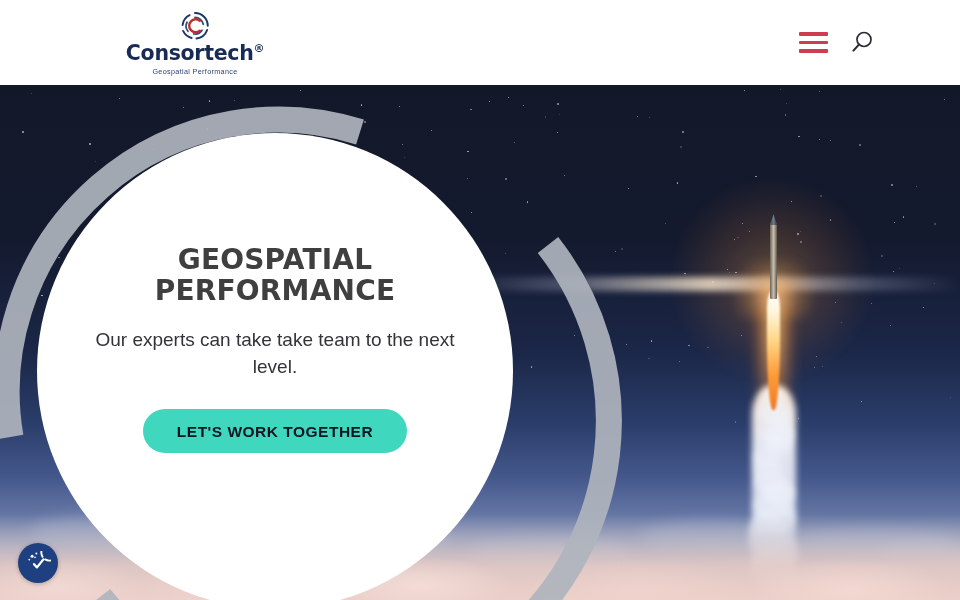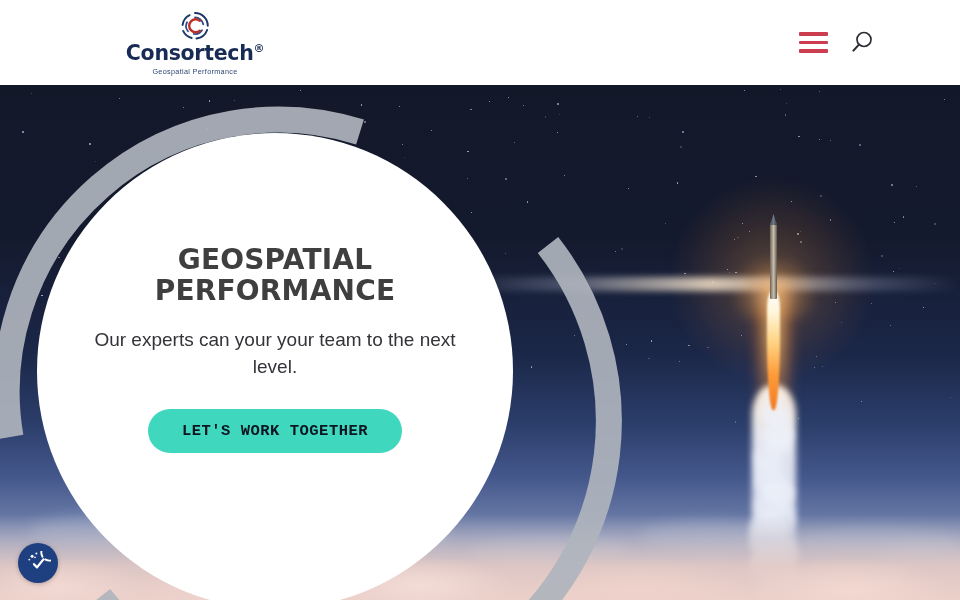--- a/index.html
+++ b/index.html
@@ -157,21 +157,21 @@
     color:#3F3F3F; line-height:1.10; letter-spacing:0.2px;
   }
   #headline .strong{ display:block; font-size:28px; font-weight:700; }
   #headline .light{ display:block; font-size:27px; font-weight:400; color:#4A4A4A; margin-top:2px; }
   #subhead{
     margin-top:20px; font-size:19px; font-weight:400; color:#33333A; line-height:1.42;
   }
   #cta-button{
     display:inline-block; margin-top:28px;
     background:#3FD7BD; color:#0D1422;
-    font-family:Liberation Mono, monospace;
+    font-family:Liberation Sans, sans-serif;
     font-size:15.5px; font-weight:700; letter-spacing:0.5px;
     padding:15px 34px 14px; border:0; border-radius:40px;
     cursor:pointer; line-height:1; text-decoration:none;
   }
 
   
   #cookie-widget{
     position:absolute; left:18px; top:543px; width:40px; height:40px;
     border-radius:50%; background:#1F4080; border:0; cursor:pointer;
     display:flex; align-items:center; justify-content:center; z-index:70;
@@ -406,21 +406,21 @@
       <path d="M 548 160
                A 272 272 0 0 1 100 512" fill="none" stroke="#AFB4BD" stroke-width="26" stroke-linecap="butt" opacity="0.92"></path>
     </g>
     <circle cx="275" cy="286" r="238" fill="#FFFFFF"></circle>
   </svg>
 
   <div id="hero-content">
     <h1 id="headline">
       <span class="strong">GEOSPATIAL PERFORMANCE</span>
     </h1>
-    <p id="subhead">Our experts can your your team to the next level.</p>
+    <p id="subhead">Our experts can take take team to the next level.</p>
     <a id="cta-button" href="#">LET'S WORK TOGETHER</a>
   </div>
 </section>
 
 <header id="site-header">
 
   <a id="brand" href="#">
     <svg id="brand-mark" viewBox="0 0 40 34">
       <g fill="none" stroke-linecap="round">
         <path d="M20 3.2 A13.8 13.8 0 0 1 33.8 17" stroke="#1B3668" stroke-width="2.1"></path>

